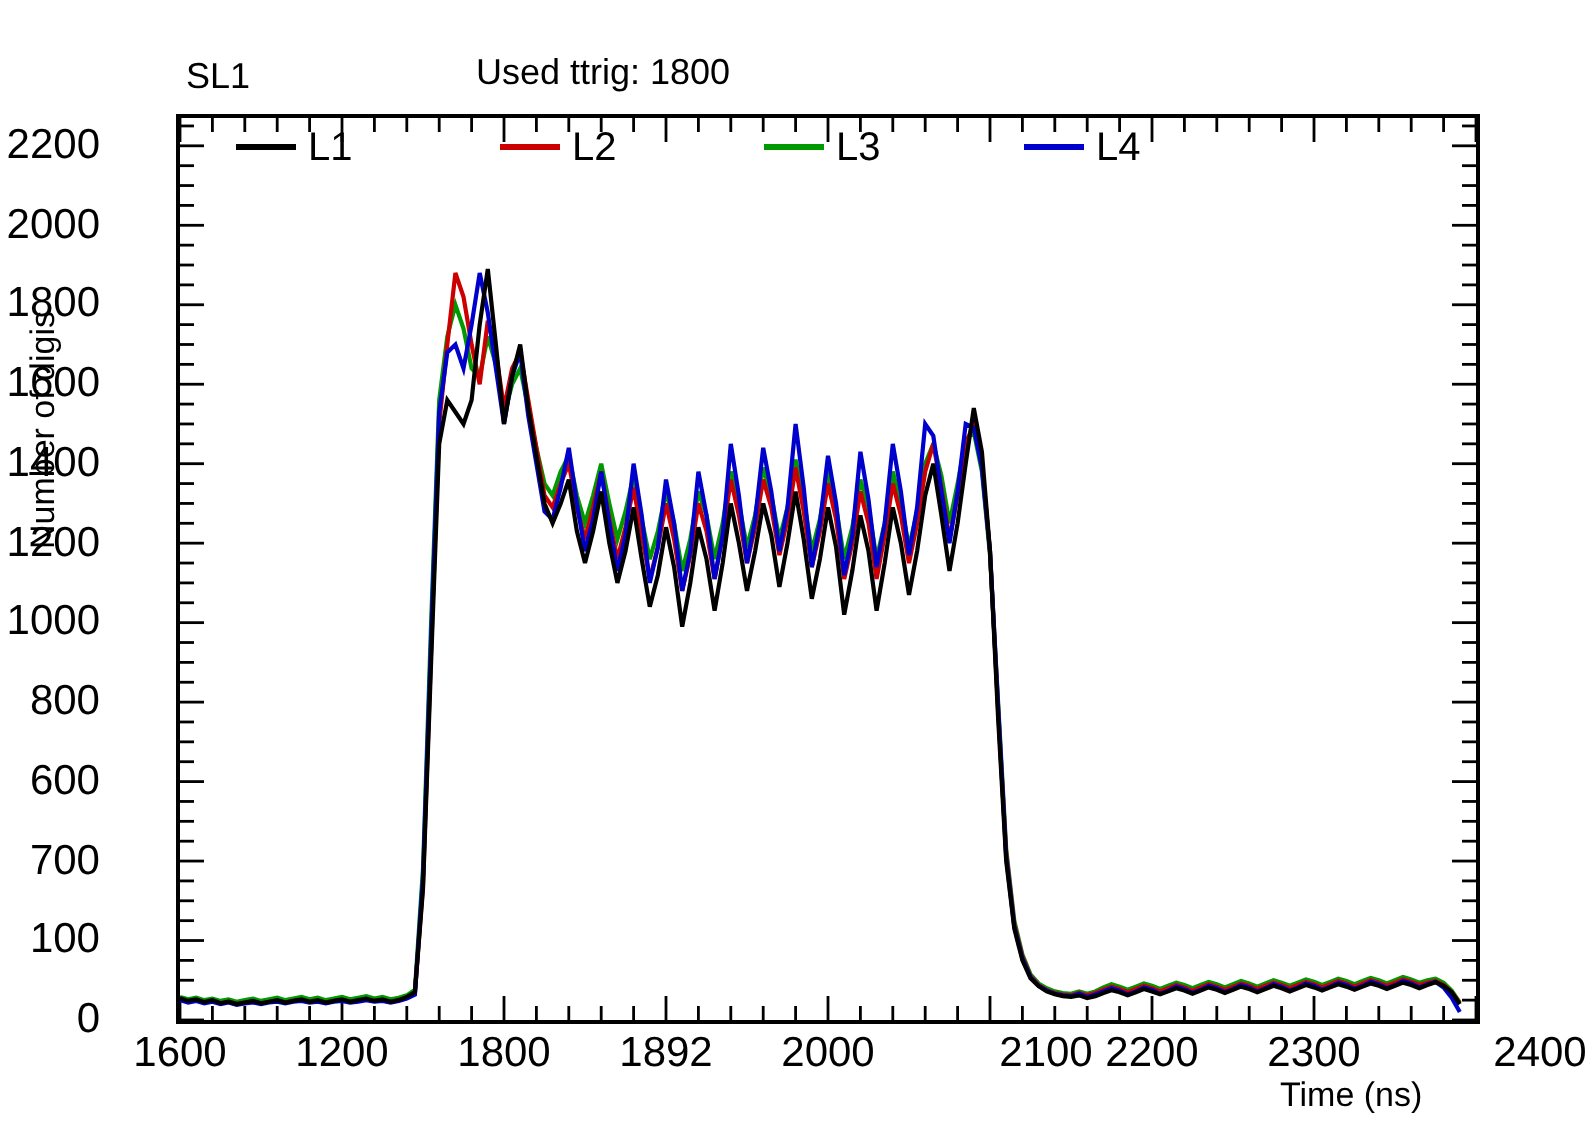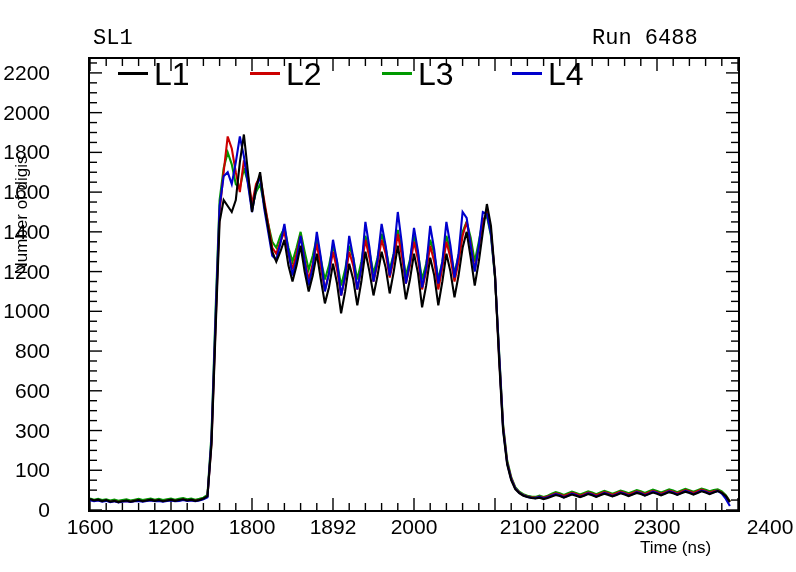--- a/index.html
+++ b/index.html
@@ -1,60 +1,60 @@
 <!DOCTYPE html>
 <html><head>
 <meta charset="utf-8">
 <style>
   html,body{margin:0;padding:0;background:#ffffff;}
   body{width:796px;height:572px;position:relative;overflow:hidden;
        font-family:"Liberation Sans", sans-serif;color:#000;}
 
   #canvas{position:absolute;left:0;top:0;width:796px;height:572px;}
 
-  .hdr{position:absolute;font-size:22px;line-height:25px;white-space:nowrap;font-family:Liberation Mono, monospace;}
+  .hdr{position:absolute;font-size:18px;line-height:25px;white-space:nowrap;}
   #hdr-left{left:93px;top:26px;}
   #hdr-center{left:238px;top:24px;}
   #hdr-right{left:592px;top:26px;}
 
   #plot-frame{position:absolute;left:88px;top:57px;width:652px;height:455px;
               border:2px solid #000;box-sizing:border-box;background:#fff;}
 
   #ylabel{position:absolute;left:-58px;top:205px;width:160px;text-align:center;
           font-size:17px;transform:rotate(-90deg);transform-origin:center center;
           white-space:nowrap;}
   #xlabel{position:absolute;left:640px;top:538px;font-size:17px;white-space:nowrap;}
 
   .ytick-label{position:absolute;right:746px;font-size:21px;line-height:21px;
                text-align:right;white-space:nowrap;}
   .xtick-label{position:absolute;top:516px;font-size:21px;line-height:21px;
                text-align:center;white-space:nowrap;transform:translateX(-50%);}
 
   .legend-item{position:absolute;top:62px;height:26px;white-space:nowrap;}
   .legend-swatch{display:inline-block;width:30px;height:3px;vertical-align:middle;
                  margin-right:6px;margin-bottom:3px;}
-  .legend-text{display:inline-block;font-size:32px;line-height:25px;vertical-align:middle;}
+  .legend-text{display:inline-block;font-size:20px;line-height:25px;vertical-align:middle;}
   #legend-l1{left:118px;} #legend-l2{left:250px;}
   #legend-l3{left:382px;} #legend-l4{left:512px;}
 </style>
 </head>
 <body>
 
 <div id="canvas">
 
   <div class="hdr" id="hdr-left">SL1</div>
-  <div class="hdr" id="hdr-right">Run 6488</div>
+  <div class="hdr" id="hdr-center">Used ttrig: 1800</div>
 
   <div id="ylabel">Number of digis</div>
   <div id="xlabel">Time (ns)</div>
 
   <div id="ytick-labels">
       <div class="ytick-label" style="top: 499px;">0</div>
       <div class="ytick-label" style="top: 459.264px;">100</div>
-      <div class="ytick-label" style="top: 419.529px;">300</div>
+      <div class="ytick-label" style="top: 419.529px;">700</div>
       <div class="ytick-label" style="top: 379.793px;">600</div>
       <div class="ytick-label" style="top: 340.057px;">800</div>
       <div class="ytick-label" style="top: 300.322px;">1000</div>
       <div class="ytick-label" style="top: 260.586px;">1200</div>
       <div class="ytick-label" style="top: 220.85px;">1400</div>
       <div class="ytick-label" style="top: 181.115px;">1600</div>
       <div class="ytick-label" style="top: 141.379px;">1800</div>
       <div class="ytick-label" style="top: 101.643px;">2000</div>
       <div class="ytick-label" style="top: 61.9075px;">2200</div>
     </div>

